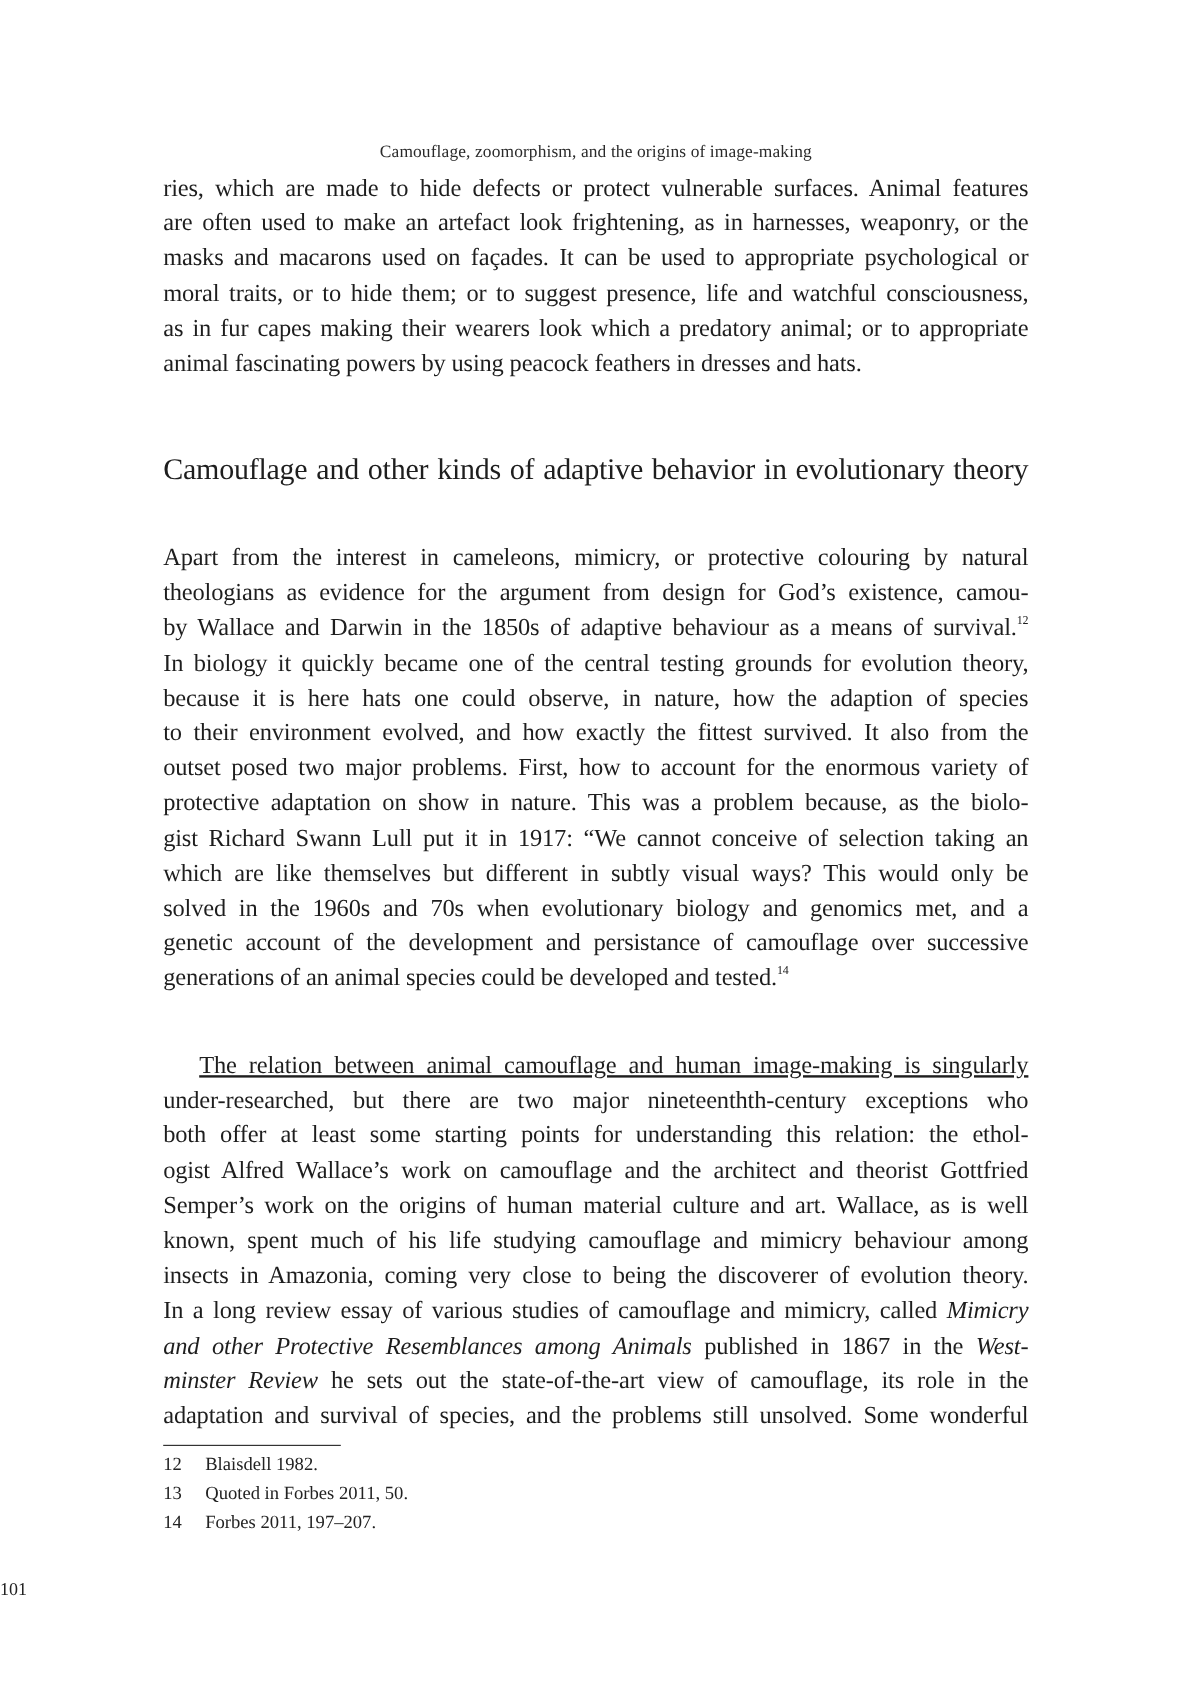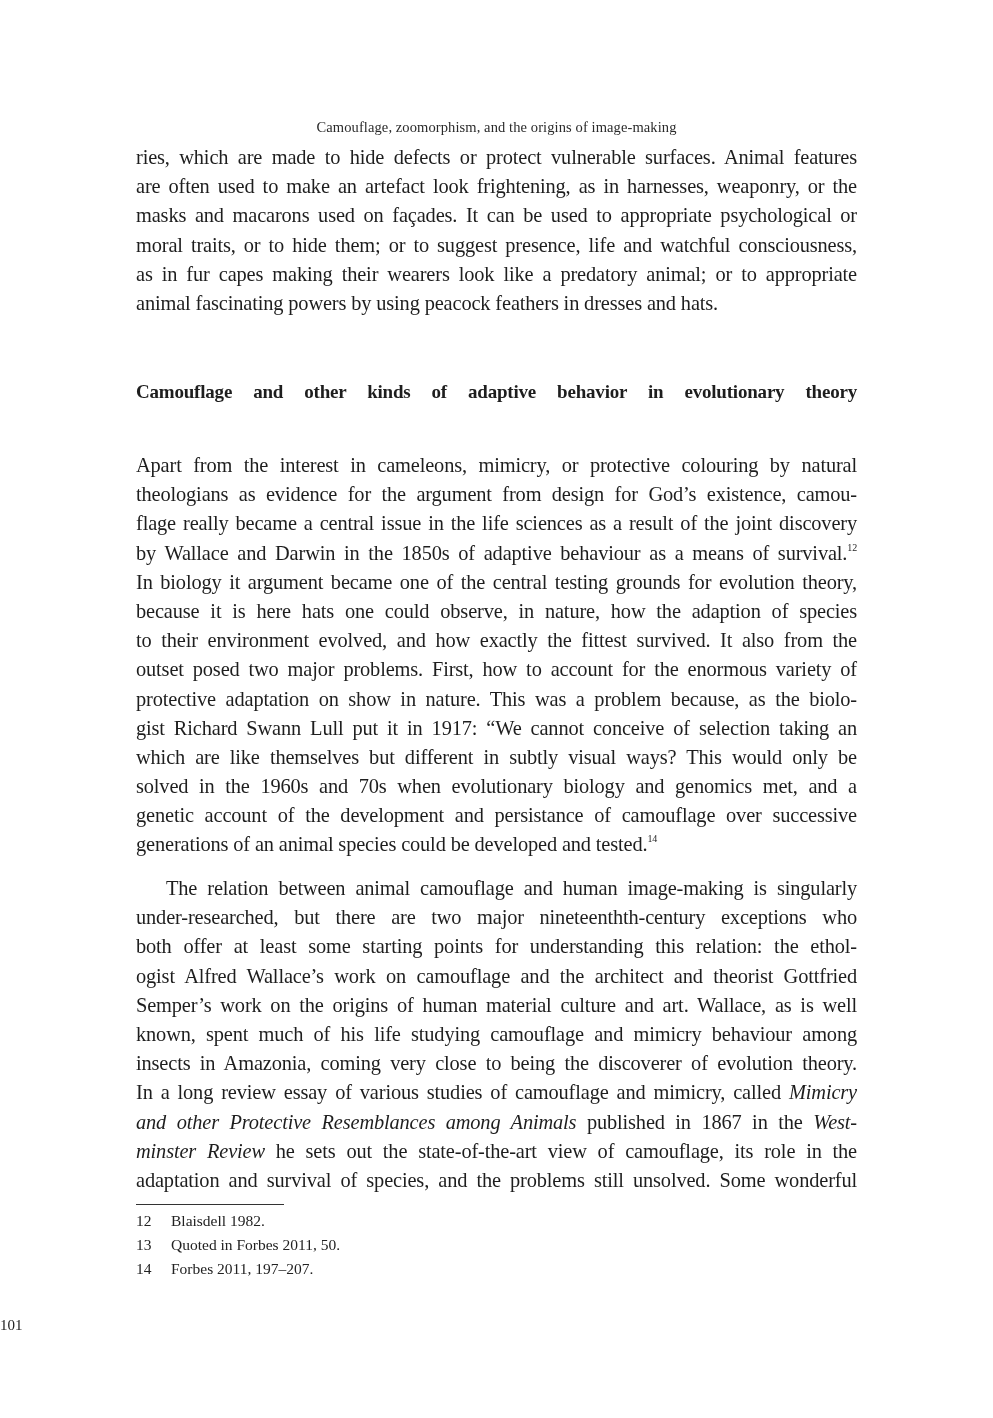--- a/index.html
+++ b/index.html
@@ -39,34 +39,35 @@
       white-space: nowrap;
       text-align: justify;
       text-align-last: justify;
       letter-spacing: -0.15px;
     }
     .line.last {
       text-align-last: left;
     }
     .line.indent {
       padding-left: 30px;
+      text-decoration: underline;
     }
     .line i { font-style: italic; }
     sup {
       font-size: 10px;
       vertical-align: 9px;
       line-height: 0;
     }
     .section-heading {
       position: absolute;
       top: 377px;
       left: 136px;
       width: 721px;
-      font-size: 19px;
-      font-weight: bold;
+      font-size: 25px;
+      font-weight: normal;
       line-height: 30px;
       white-space: nowrap;
       text-align: justify;
       text-align-last: justify;
       letter-spacing: -0.2px;
     }
     .footnote-rule {
       position: absolute;
       top: 1204px;
       left: 136px;
@@ -104,32 +105,31 @@
 </head>
 <body>
 
 <div class="running-head">Camouflage, zoomorphism, and the origins of image-making</div>
 
 <div class="text-block" style="top:143px;">
   <span class="line">ries, which are made to hide defects or protect vulnerable surfaces. Animal features</span>
   <span class="line">are often used to make an artefact look frightening, as in harnesses, weaponry, or the</span>
   <span class="line">masks and macarons used on façades. It can be used to appropriate psychological or</span>
   <span class="line">moral traits, or to hide them; or to suggest presence, life and watchful consciousness,</span>
-  <span class="line">as in fur capes making their wearers look like a predatory animal; or to appropriate</span>
+  <span class="line">as in fur capes making their wearers look which a predatory animal; or to appropriate</span>
   <span class="line last">animal fascinating powers by using peacock feathers in dresses and hats.</span>
 </div>
 
 <div class="section-heading">Camouflage and other kinds of adaptive behavior in evolutionary theory</div>
 
 <div class="text-block" style="top:436px;margin-top:15px;">
   <span class="line">Apart from the interest in cameleons, mimicry, or protective colouring by natural</span>
   <span class="line">theologians as evidence for the argument from design for God’s existence, camou-</span>
-  <span class="line">flage really became a central issue in the life sciences as a result of the joint discovery</span>
   <span class="line"><span>by Wallace and Darwin in the 1850s  of adaptive behaviour as a means of survival.</span><sup>12</sup></span>
-  <span class="line">In biology it argument became one of the central testing grounds for evolution theory,</span>
+  <span class="line">In biology it quickly became one of the central testing grounds for evolution theory,</span>
   <span class="line">because it is here hats one could observe, in nature, how the adaption of species</span>
   <span class="line">to their environment evolved, and how exactly the fittest survived. It also from the</span>
   <span class="line">outset posed two major problems. First, how to account for the enormous variety of</span>
   <span class="line">protective adaptation on show in nature. This was a problem because, as the biolo-</span>
   <span class="line">gist Richard Swann Lull put it in 1917: “We cannot conceive of selection taking an</span>
   <span class="line">which are like themselves but different in subtly visual ways? This would only be</span>
   <span class="line">solved in the 1960s and 70s when evolutionary biology and genomics met, and a</span>
   <span class="line">genetic account of the development and persistance of camouflage over successive</span>
   <span class="line last"><span>generations of an animal species could be developed and tested.</span><sup>14</sup></span>
 </div>

